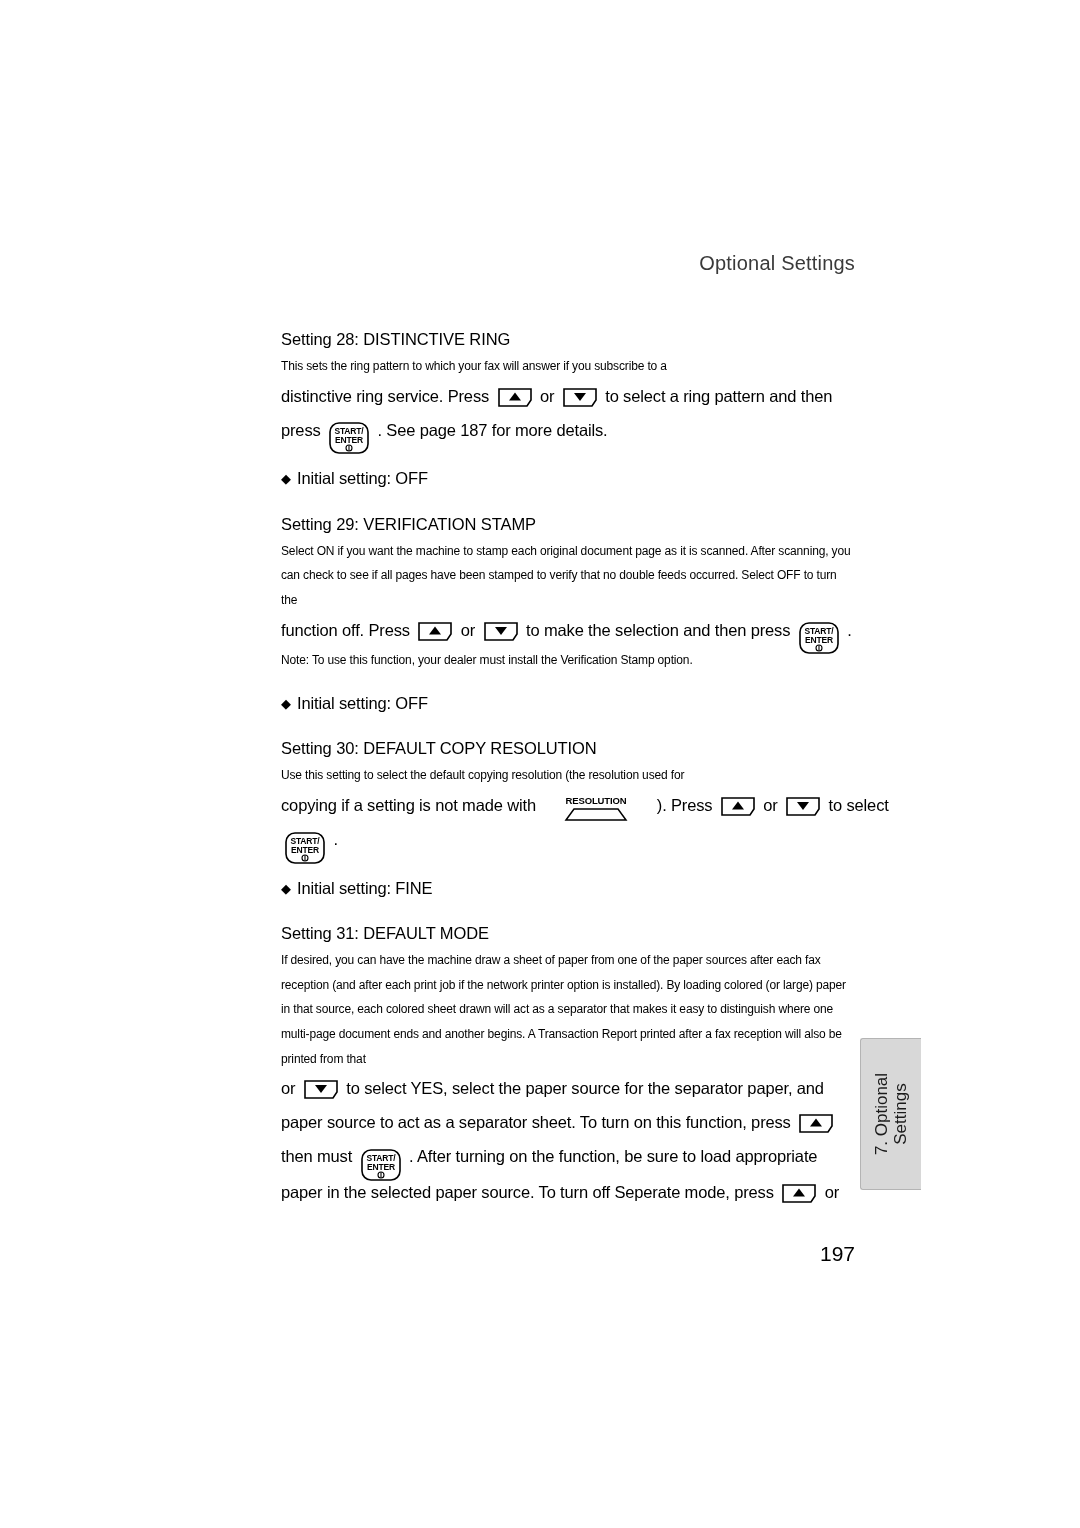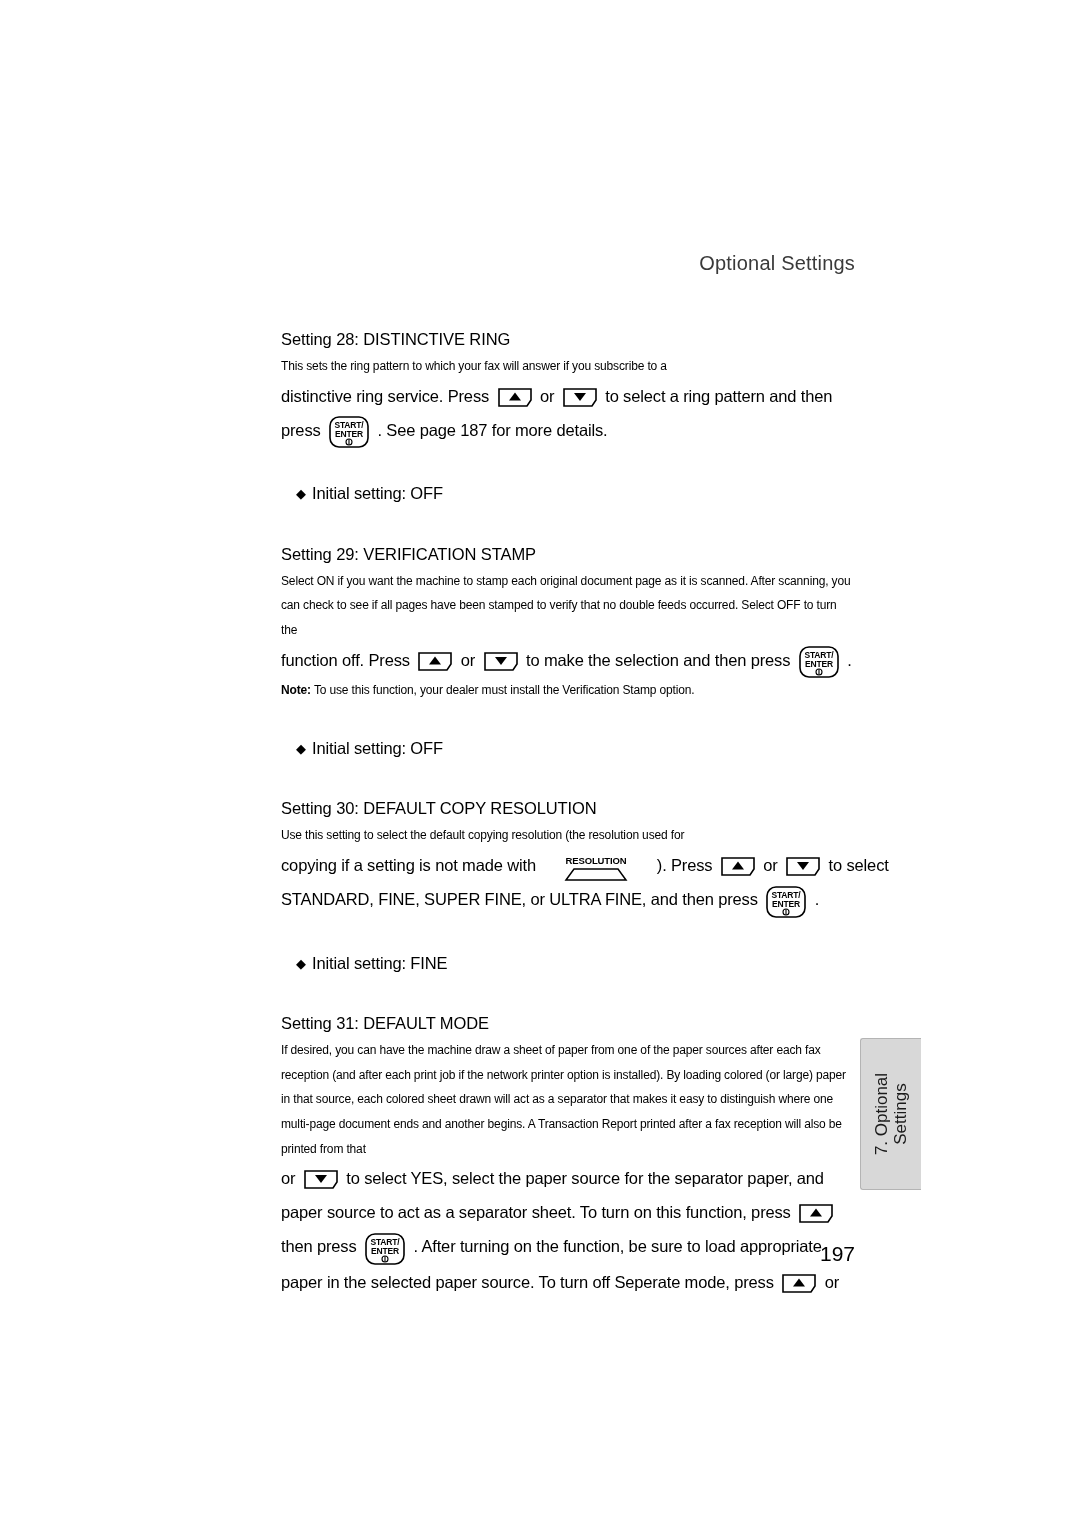--- a/index.html
+++ b/index.html
@@ -54,21 +54,21 @@
   .lineblock {
     position: relative;
     font-size: 16.5px;
     line-height: 34px;
     letter-spacing: -0.15px;
     white-space: nowrap;
   }
   .bullet-line {
     font-size: 16.5px;
     line-height: 24.6px;
-    margin: 15px;
+    margin: 0;
     letter-spacing: -0.15px;
   }
   .bullet-glyph {
     display: inline-block;
     width: 16px;
     color: #000;
     font-size: 13px;
     transform: translateY(-1px);
   }
   .gap-sm { height: 18px; }
@@ -87,21 +87,21 @@
     position: relative;
     top: -1px;
   }
   .key-arrow svg { display: block; }
 
   .key-enter {
     width: 42px;
     height: 34px;
     margin: 0 3px;
     position: relative;
-    top: 1px;
+    top: 7px;
     text-decoration: underline;
   }
   .key-enter svg { display: block; }
 
   .key-res {
     width: 72px;
     height: 30px;
     margin: 0 20px;
     position: relative;
     top: 2px;
@@ -140,21 +140,21 @@
   .page-num {
     position: absolute;
     left: 0;
     top: 1242px;
     width: 855px;
     text-align: right;
     font-size: 21px;
     font-weight: normal;
     color: #000;
   }
-  b.note { font-weight: bold; }
+  b.note { font-weight: normal; }
 </style>
 </head>
 <body>
 
 <div class="page">
 
   <div class="header">Optional Settings</div>
 
   <div class="content">
 
@@ -255,21 +255,20 @@
         <span>or</span>
         <span class="key key-arrow">
           <svg viewBox="0 0 38 21" width="38" height="21" aria-hidden="true">
             <path d="M3 3 L35 3 L35 14 L31 20 L3 20 Z" fill="#ffffff" stroke="#000000" stroke-width="1.6"></path>
             <path d="M19 15 L13 7 L25 7 Z" fill="#000000"></path>
           </svg>
         </span>
         <span>to select</span>
       </div>
       <div class="lineblock">
-        <span>STANDARD, FINE, SUPER FINE, or ULTRA FINE, and then press</span>
         <span class="key key-enter">
           <svg viewBox="0 0 42 34" width="42" height="34" aria-hidden="true">
             <rect x="2" y="2" width="38" height="30" rx="9" ry="9" fill="#ffffff" stroke="#000000" stroke-width="1.6"></rect>
             <text x="21" y="13" font-family="Liberation Sans, sans-serif" font-size="8.5" font-weight="bold" text-anchor="middle" fill="#000">START/</text>
             <text x="21" y="22" font-family="Liberation Sans, sans-serif" font-size="8.5" font-weight="bold" text-anchor="middle" fill="#000">ENTER</text>
             <circle cx="21" cy="27" r="3" fill="none" stroke="#000" stroke-width="1.1"></circle>
             <path d="M21 24.2 L21 29.8" stroke="#000" stroke-width="1.1"></path>
           </svg>
         </span>
         <span>.</span>
@@ -296,21 +295,21 @@
       <div class="lineblock">
         <span>paper source to act as a separator sheet. To turn on this function, press</span>
         <span class="key key-arrow">
           <svg viewBox="0 0 38 21" width="38" height="21" aria-hidden="true">
             <path d="M3 3 L35 3 L35 14 L31 20 L3 20 Z" fill="#ffffff" stroke="#000000" stroke-width="1.6"></path>
             <path d="M19 6.5 L25 14.5 L13 14.5 Z" fill="#000000"></path>
           </svg>
         </span>
       </div>
       <div class="lineblock">
-        <span>then press</span>
+        <span>then must</span>
         <span class="key key-enter">
           <svg viewBox="0 0 42 34" width="42" height="34" aria-hidden="true">
             <rect x="2" y="2" width="38" height="30" rx="9" ry="9" fill="#ffffff" stroke="#000000" stroke-width="1.6"></rect>
             <text x="21" y="13" font-family="Liberation Sans, sans-serif" font-size="8.5" font-weight="bold" text-anchor="middle" fill="#000">START/</text>
             <text x="21" y="22" font-family="Liberation Sans, sans-serif" font-size="8.5" font-weight="bold" text-anchor="middle" fill="#000">ENTER</text>
             <circle cx="21" cy="27" r="3" fill="none" stroke="#000" stroke-width="1.1"></circle>
             <path d="M21 24.2 L21 29.8" stroke="#000" stroke-width="1.1"></path>
           </svg>
         </span>
         <span>. After turning on the function, be sure to load appropriate</span>

